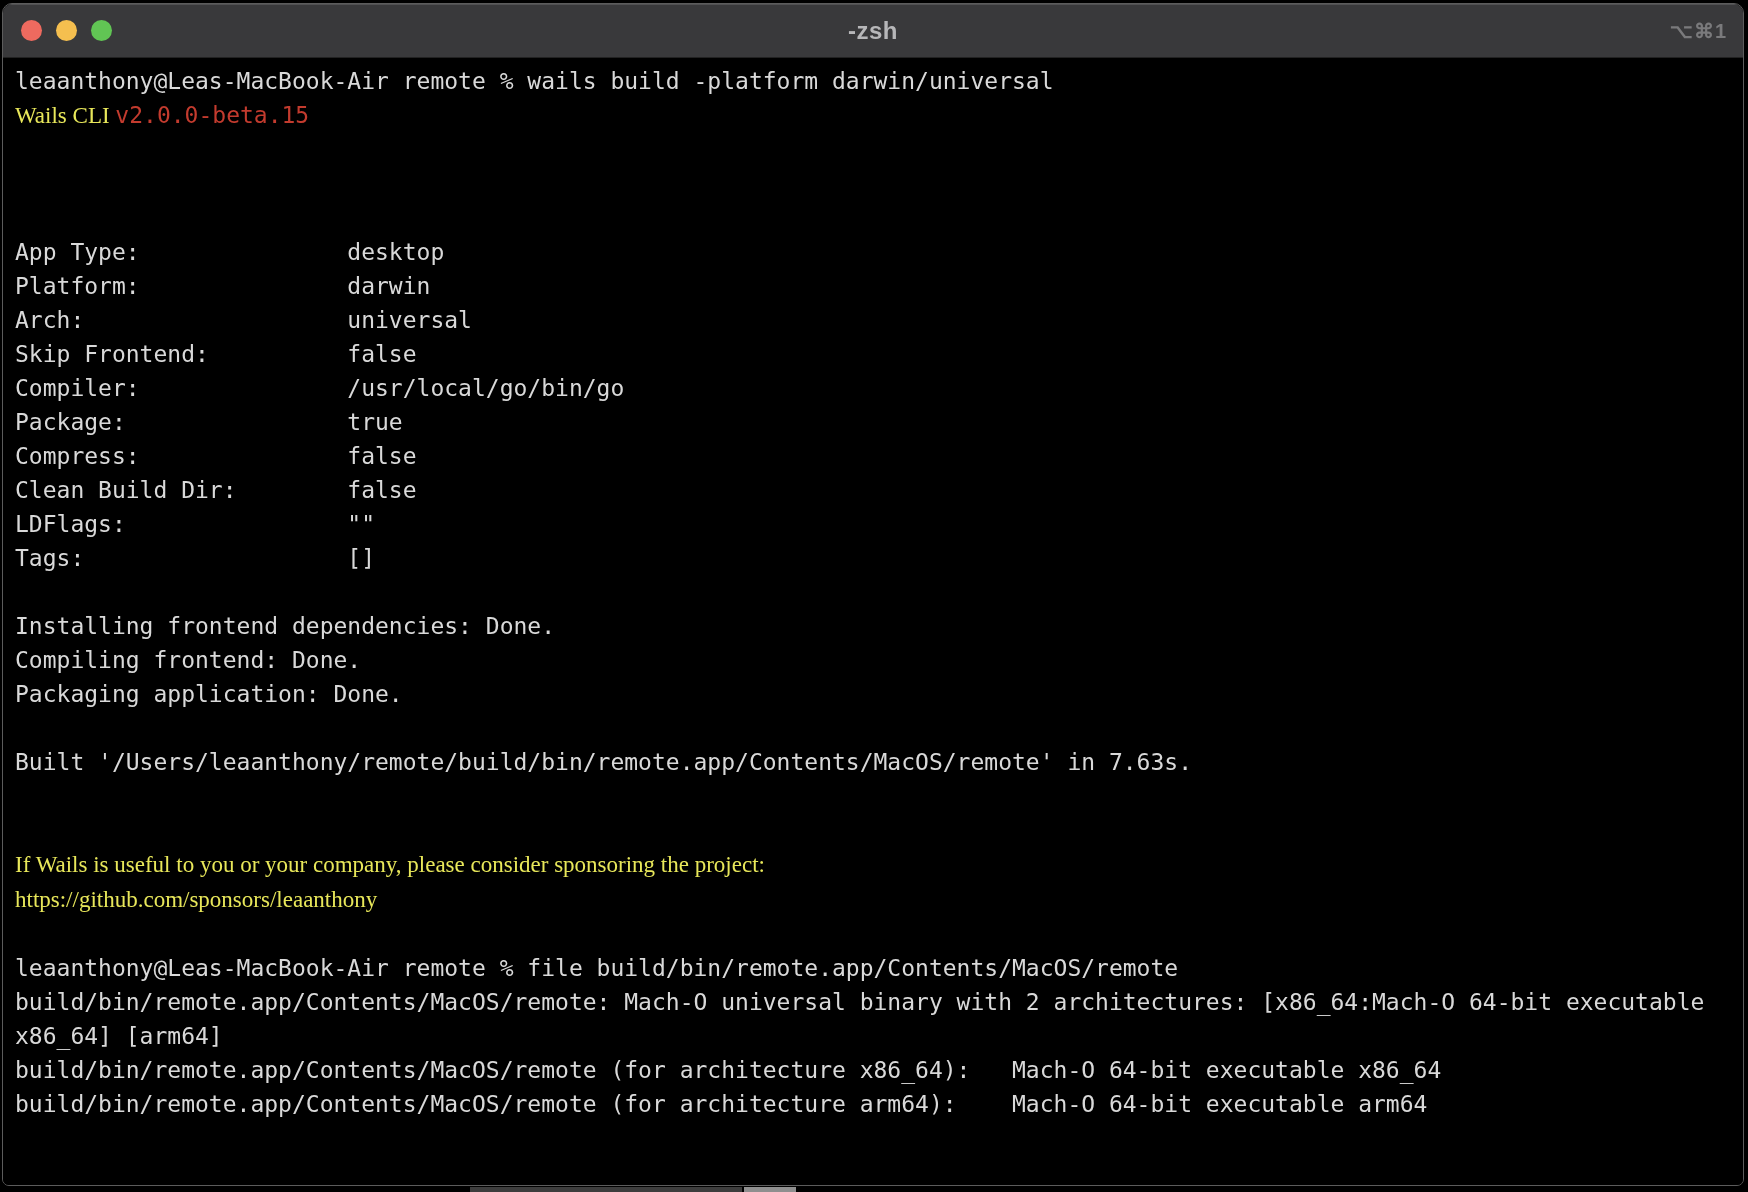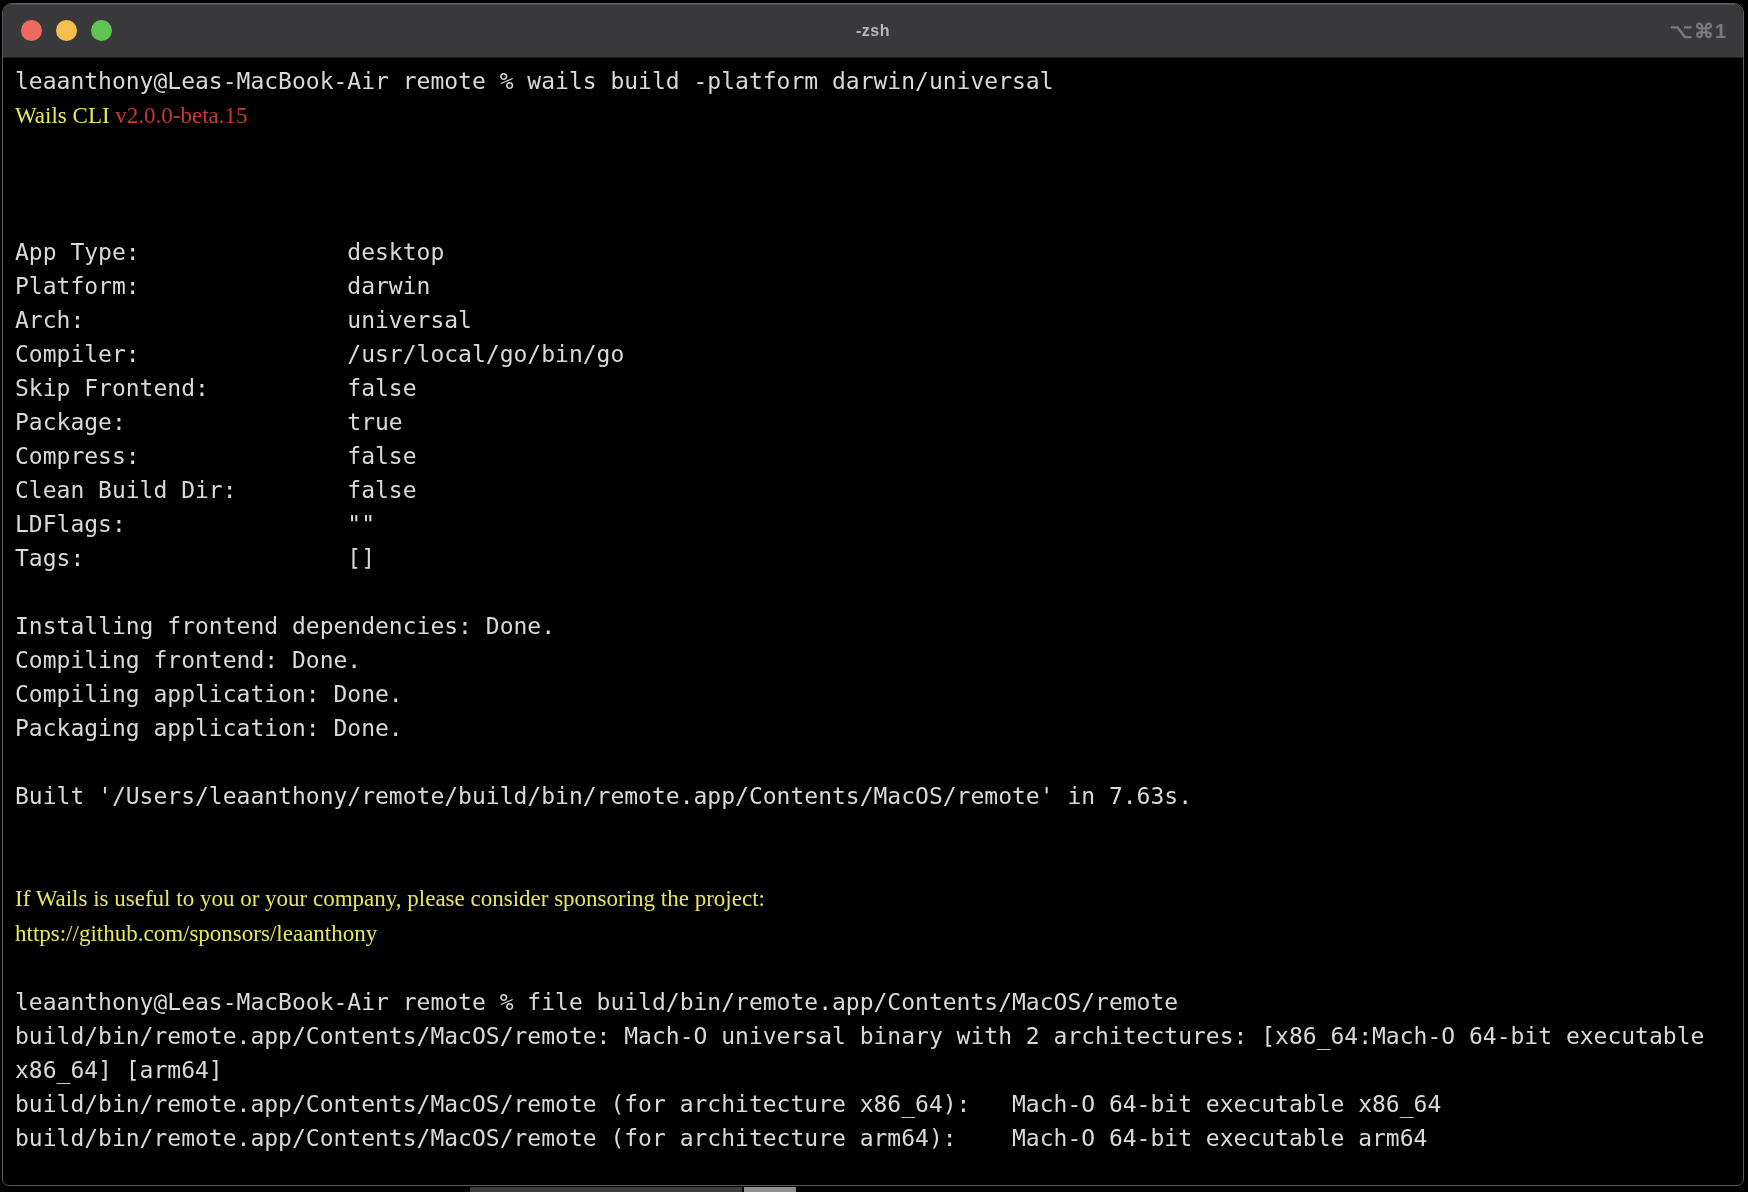--- a/index.html
+++ b/index.html
@@ -34,21 +34,21 @@
     display: flex; align-items: center; gap: 14px;
   }
   .traffic-light { width: 21px; height: 21px; border-radius: 50%; }
   .tl-red    { background: var(--t-red, #ee6a5f); }
   .tl-yellow { background: var(--t-yellow, #f5bf4f); }
   .tl-green  { background: var(--t-green, #61c554); }
 
   .window-title {
     width: 100%; text-align: center;
     font-family: "Liberation Sans", sans-serif;
-    font-weight: bold; font-size: 16px;
+    font-weight: bold; font-size: 24px;
     color: #b7b7b9;
     letter-spacing: 0.5px;
   }
   .titlebar-shortcut {
     position: absolute; right: 16px; top: 0; height: 100%;
     display: flex; align-items: center;
     font-family: "Liberation Sans", sans-serif;
     font-weight: bold; font-size: 20px;
     color: #7a7a7c;
     letter-spacing: 1px;
@@ -61,21 +61,21 @@
     overflow: hidden;
   }
   .term-line {
     white-space: pre;
     font-size: 23px;
     line-height: 34px;
     min-height: 34px;
     color: var(--fg, #d9d9d9);
   }
   .c-yellow { color: var(--yellow, #e8e75a); font-family: Liberation Serif, serif; }
-  .c-red    { color: var(--red, #c33b2e); font-family: Liberation Serif, serif; }
+  .c-red    { color: var(--red, #c33b2e); }
 
   .cursor {
     display: inline-block;
     width: 14px; height: 27px;
     background: var(--cursor, #b5b5b5);
     vertical-align: text-bottom;
     margin-left: 1px;
   }
 
   
@@ -102,31 +102,30 @@
 
     <div class="terminal-screen">
         <div class="term-line"><span>leaanthony@Leas-MacBook-Air remote % wails build -platform darwin/universal</span></div>
         <div class="term-line"><span class="c-yellow">Wails CLI </span><span class="c-red">v2.0.0-beta.15</span></div>
         <div class="term-line"></div>
         <div class="term-line"></div>
         <div class="term-line"></div>
         <div class="term-line"><span>App Type:               desktop</span></div>
         <div class="term-line"><span>Platform:               darwin</span></div>
         <div class="term-line"><span>Arch:                   universal</span></div>
+        <div class="term-line"><span>Skip Frontend:          false</span></div>
         <div class="term-line"><span>Compiler:               /usr/local/go/bin/go</span></div>
-        <div class="term-line"><span>Skip Frontend:          false</span></div>
         <div class="term-line"><span>Package:                true</span></div>
         <div class="term-line"><span>Compress:               false</span></div>
         <div class="term-line"><span>Clean Build Dir:        false</span></div>
         <div class="term-line"><span>LDFlags:                ""</span></div>
         <div class="term-line"><span>Tags:                   []</span></div>
         <div class="term-line"></div>
         <div class="term-line"><span>Installing frontend dependencies: Done.</span></div>
         <div class="term-line"><span>Compiling frontend: Done.</span></div>
-        <div class="term-line"><span>Compiling application: Done.</span></div>
         <div class="term-line"><span>Packaging application: Done.</span></div>
         <div class="term-line"></div>
         <div class="term-line"><span>Built '/Users/leaanthony/remote/build/bin/remote.app/Contents/MacOS/remote' in 7.63s.</span></div>
         <div class="term-line"></div>
         <div class="term-line"></div>
         <div class="term-line"><span class="c-yellow">If Wails is useful to you or your company, please consider sponsoring the project:</span></div>
         <div class="term-line"><span class="c-yellow">https://github.com/sponsors/leaanthony</span></div>
         <div class="term-line"></div>
         <div class="term-line"><span>leaanthony@Leas-MacBook-Air remote % file build/bin/remote.app/Contents/MacOS/remote</span></div>
         <div class="term-line"><span>build/bin/remote.app/Contents/MacOS/remote: Mach-O universal binary with 2 architectures: [x86_64:Mach-O 64-bit executable</span></div>

